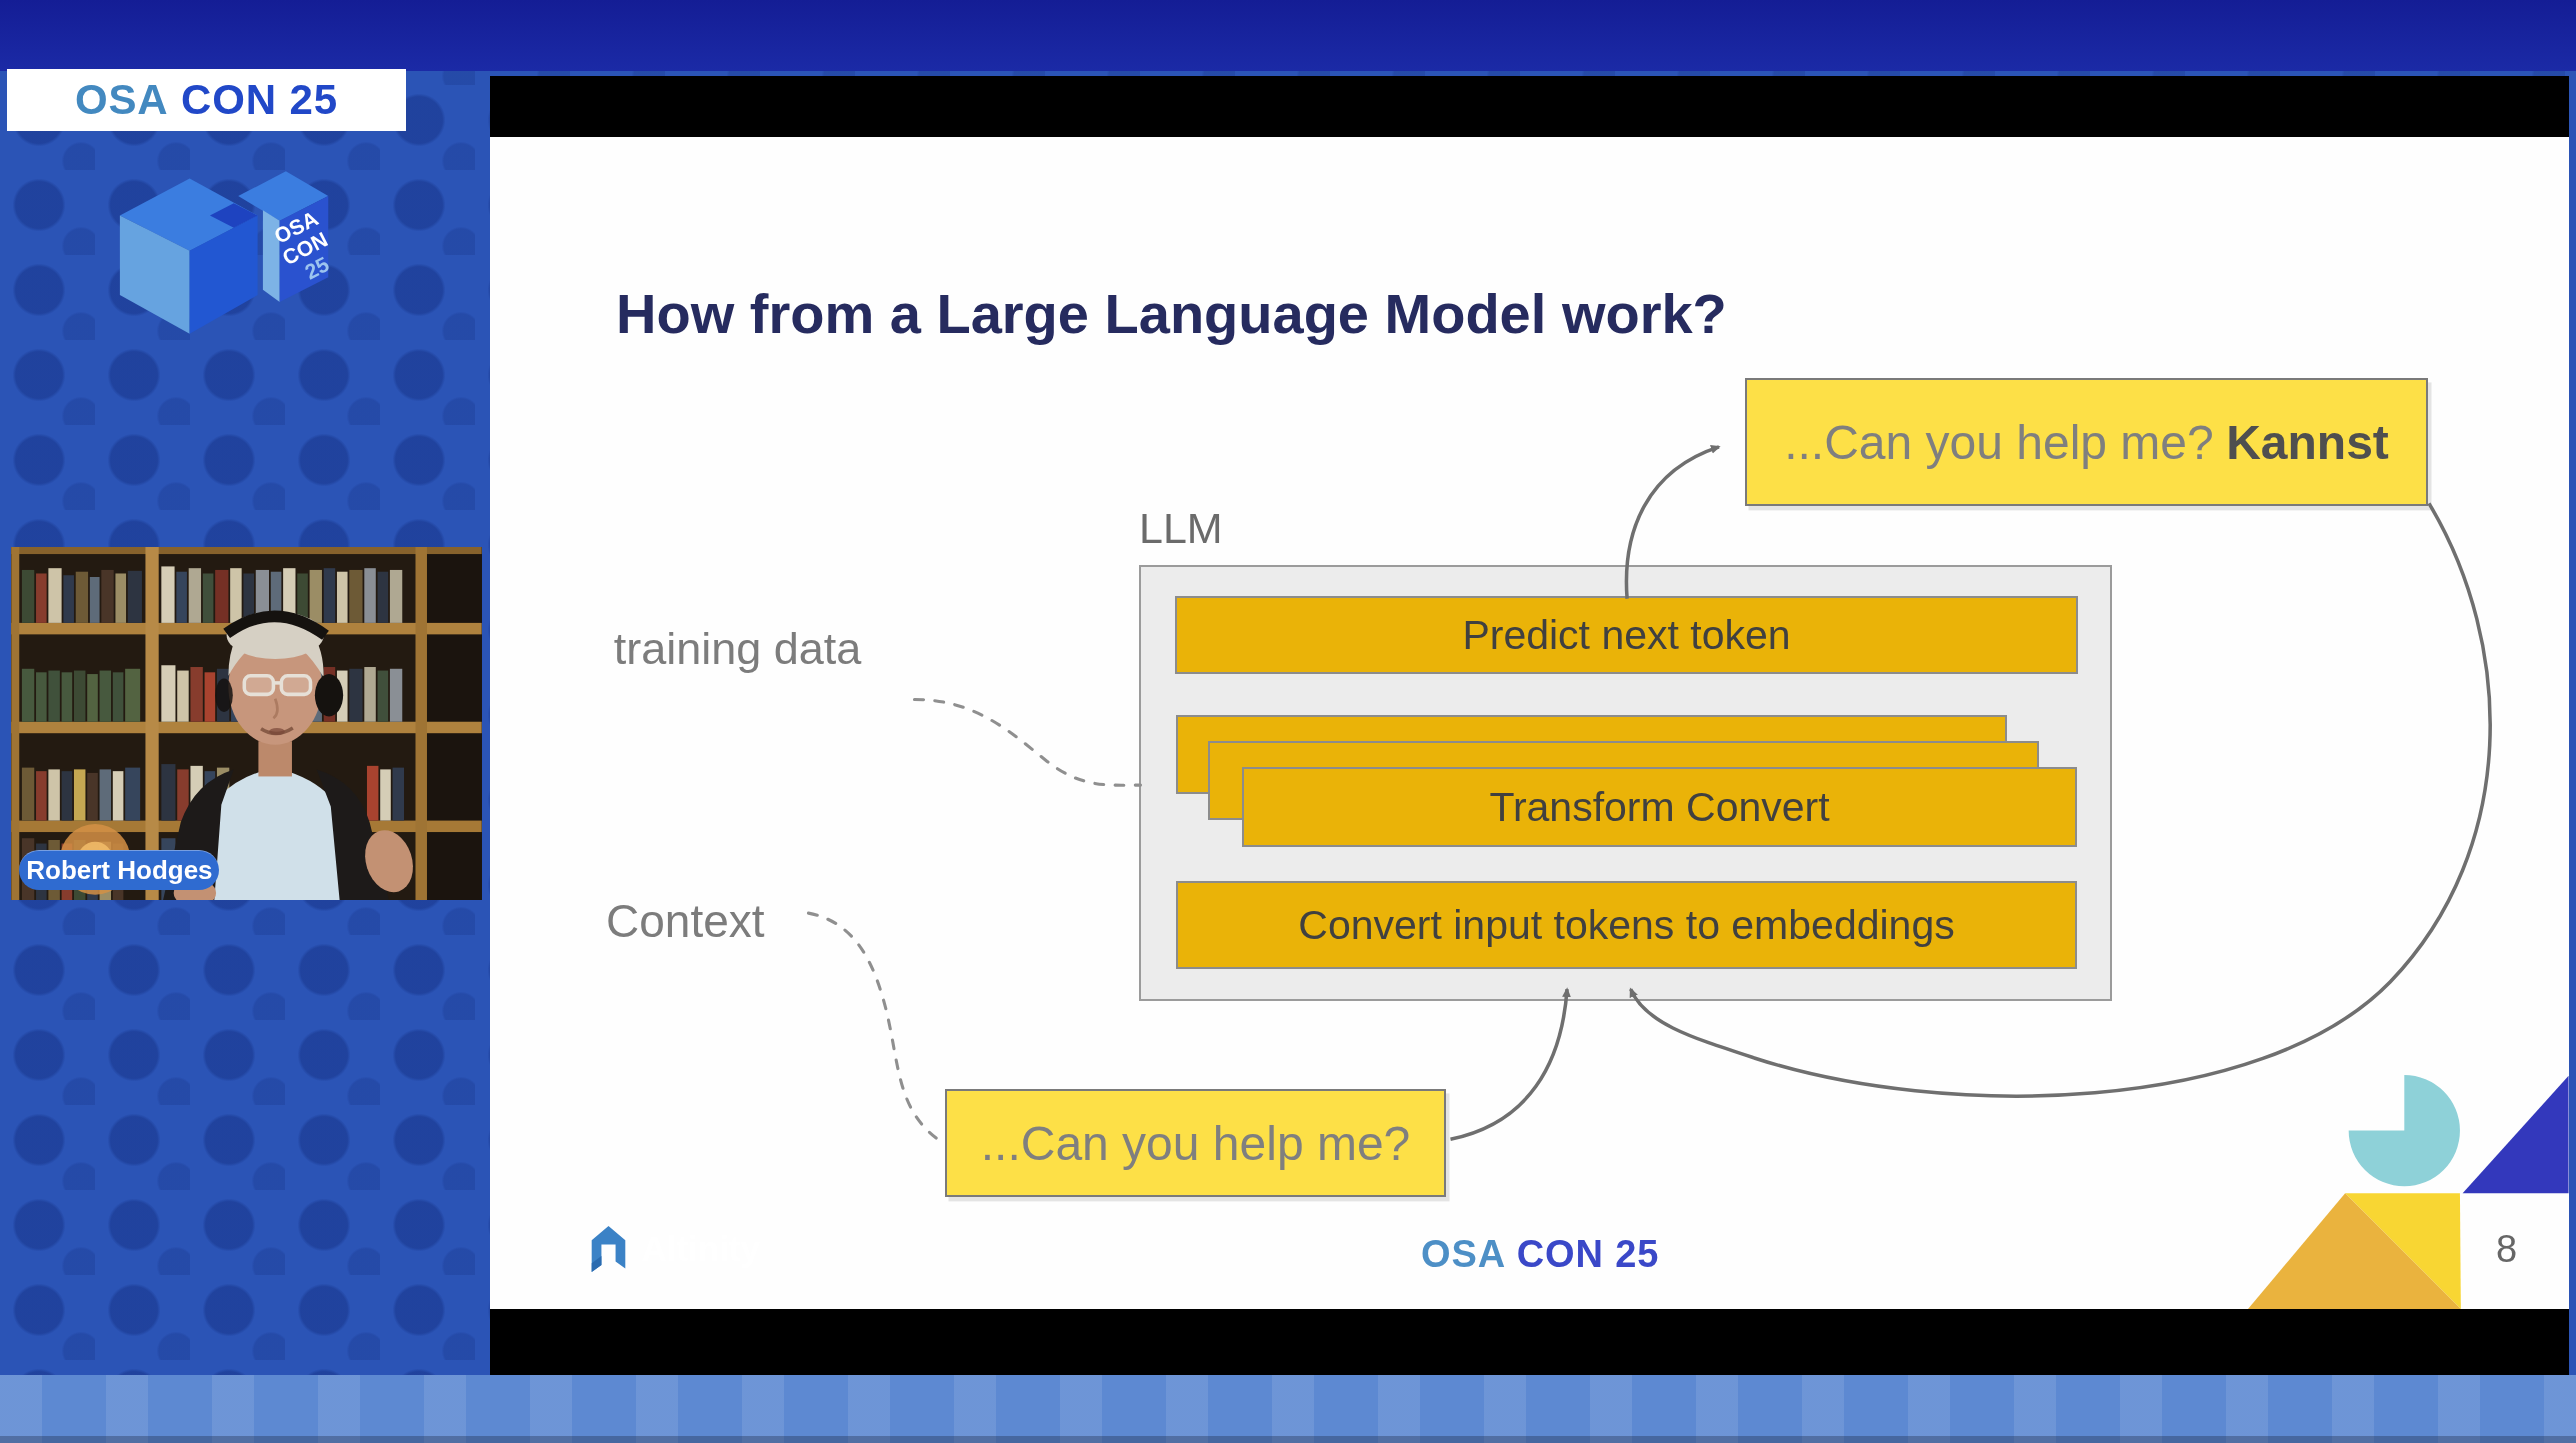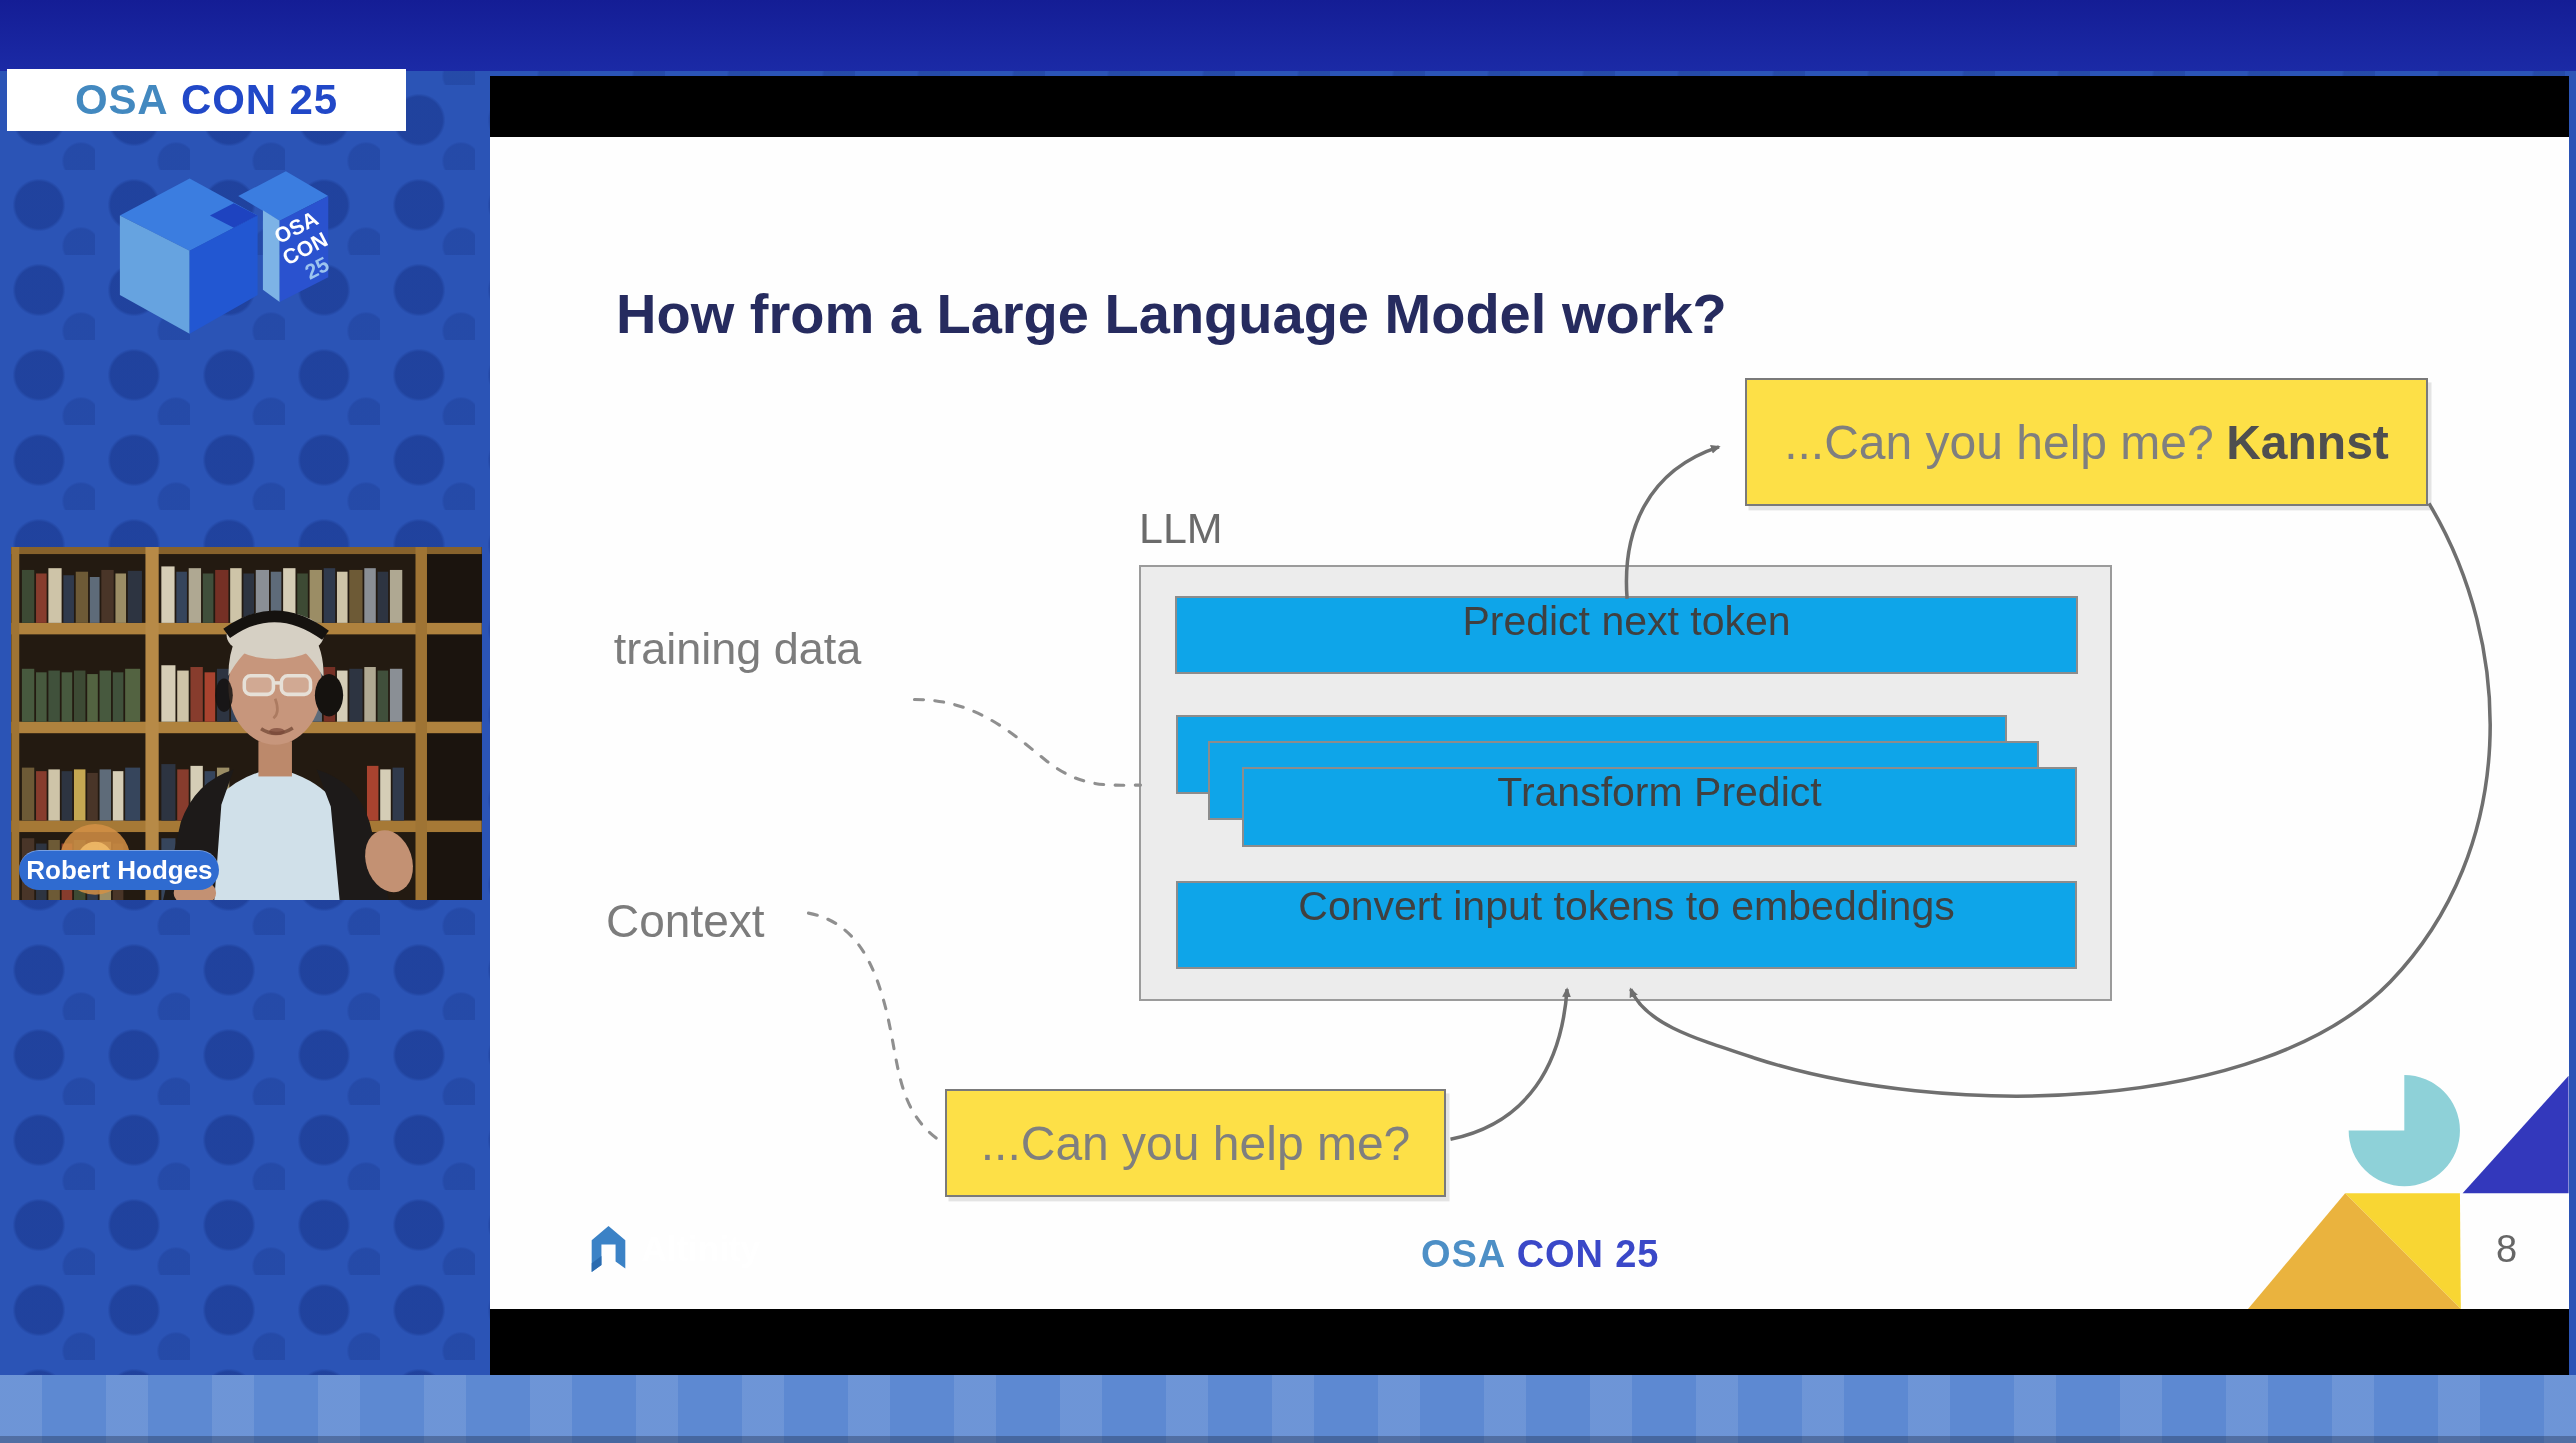--- a/index.html
+++ b/index.html
@@ -35,22 +35,22 @@
 
   
   .slide-bar-top{left:490px;top:76px;width:2079px;height:61px;background:#000;}
   .slide-white{left:490px;top:137px;width:2079px;height:1172px;background:#fefefe;}
   .slide-bar-bottom{left:490px;top:1309px;width:2079px;height:66px;background:#000;}
 
   .slide-title{left:616px;top:281px;font-size:56px;font-weight:800;color:#262b5f;letter-spacing:0px;}
   .llm-label{left:1139px;top:504px;font-size:43px;color:#6b6b6b;}
 
   .llm-container{left:1139px;top:565px;width:973px;height:436px;background:#ececec;border:2.7px solid #9b9b9b;box-sizing:border-box;}
-  .gbox{background:#0ea5e9;border:2.7px solid #8c8c8c;box-sizing:border-box;
-        display:flex;align-items:flex-start;justify-content:center;
+  .gbox{background:#eab308;border:2.7px solid #8c8c8c;box-sizing:border-box;
+        display:flex;align-items:center;justify-content:center;
         font-size:41px;color:#404040;}
   .box-predict{left:1175px;top:596px;width:903px;height:78px;}
   .box-stack-back{left:1176px;top:715px;width:831px;height:79px;}
   .box-stack-mid{left:1208px;top:741px;width:831px;height:79px;}
   .box-stack-front{left:1242px;top:767px;width:835px;height:80px;}
   .box-convert{left:1176px;top:881px;width:901px;height:88px;}
 
   .wbox{background:#fde047;border:2.7px solid #7a7a7a;box-sizing:border-box;
         box-shadow:3.5px 4.4px 0 rgba(110,110,110,.18);
         display:flex;align-items:center;justify-content:center;font-size:48px;color:#7f7f7f;}
@@ -256,21 +256,21 @@
 <div class="abs slide-title">How from a Large Language Model work?</div>
 <div class="abs llm-label">LLM</div>
 
 <div class="abs llm-container"></div>
 <div class="abs gbox box-predict">
   <span>Predict next token</span>
 </div>
 <div class="abs gbox box-stack-back"></div>
 <div class="abs gbox box-stack-mid"></div>
 <div class="abs gbox box-stack-front">
-  <span>Transform Predict</span>
+  <span>Transform Convert</span>
 </div>
 <div class="abs gbox box-convert">
   <span>Convert input tokens to embeddings</span>
 </div>
 
 <div class="abs wbox box-output">
   <span>...Can you help me?</span>
   <span class="bold">Kannst</span>
 </div>
 <div class="abs wbox box-input">

